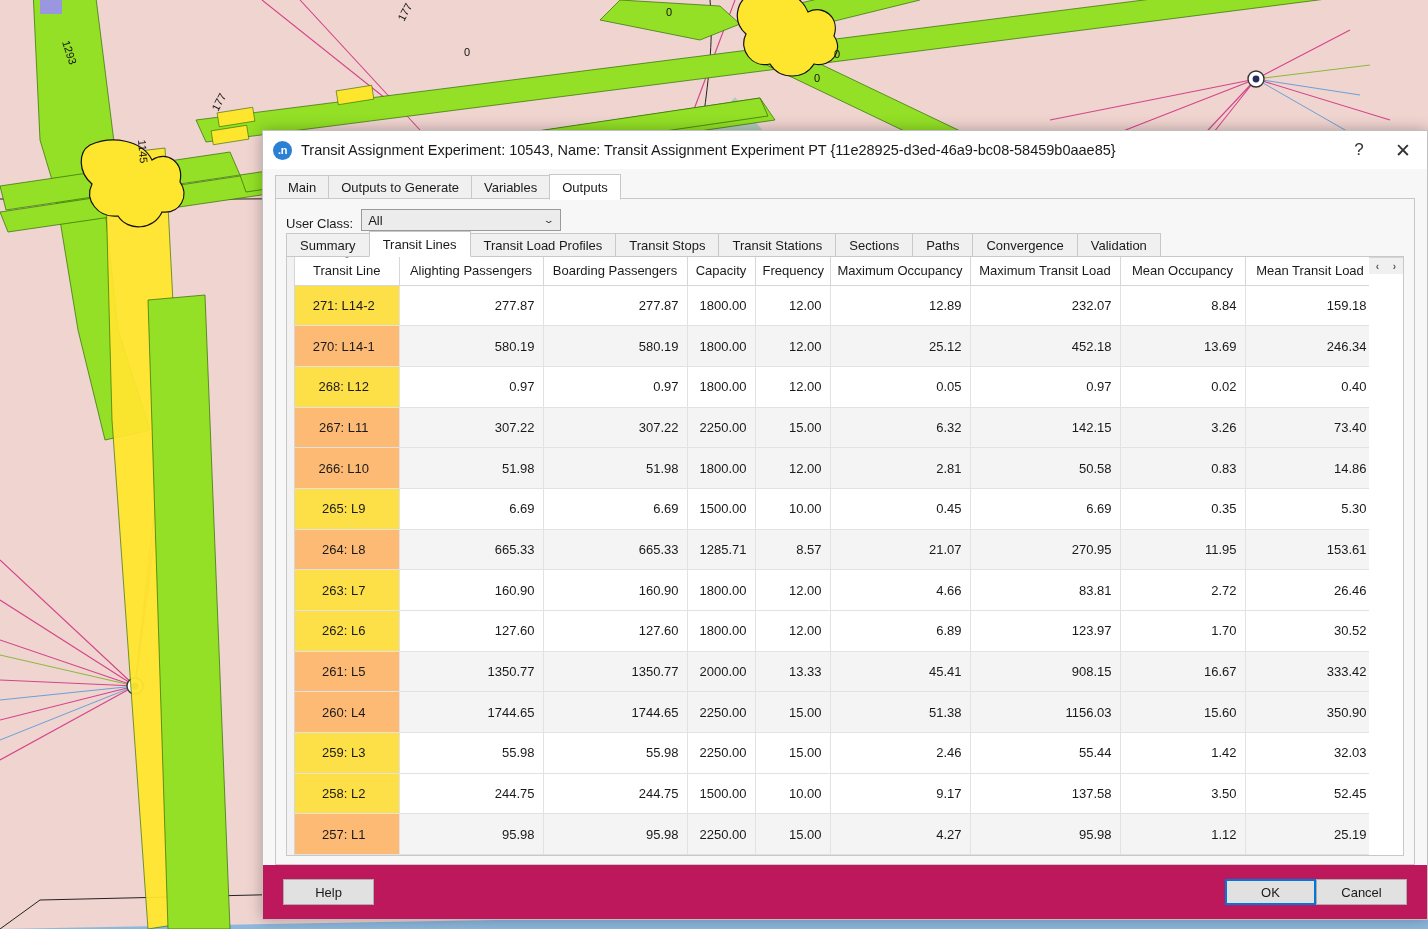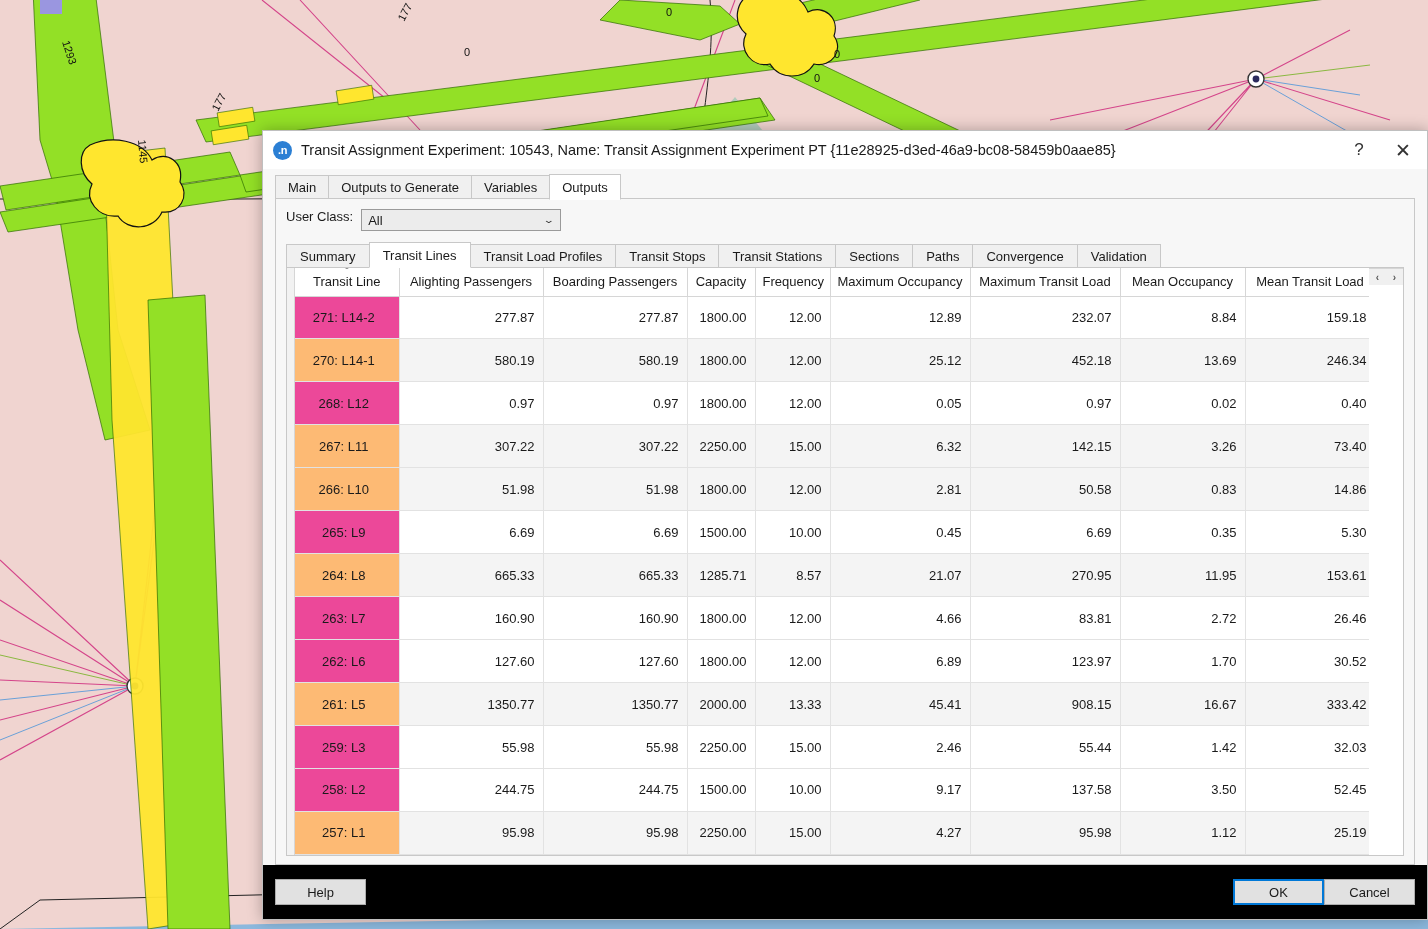--- a/index.html
+++ b/index.html
@@ -80,21 +80,21 @@
 
   
   .panel {
     flex:1 1 auto; background:#f7f7f7;
     border:1px solid #c8c8c8; border-top:none;
     padding:10px 10px 8px 10px;
     display:flex; flex-direction:column; min-height:0;
   }
 
   
-  .uc-row { display:flex; align-items:flex-start; flex:0 0 auto; margin-bottom:13px; }
+  .uc-row { display:flex; align-items:flex-end; flex:0 0 auto; margin-bottom:2px; }
   .uc-label { font-size:13px; color:#1a1a1a; margin-right:8px; }
   .uc-select {
     width:200px; height:22px;
     background:#ececec; border:1px solid #9a9a9a;
     display:flex; align-items:center;
     padding:0 4px 0 6px; font-size:13px; color:#1a1a1a;
   }
   .uc-select .val { flex:1 1 auto; }
   .uc-chev { font-size:9px; color:#333; transform:scaleX(1.6); margin-right:4px; }
 
@@ -149,21 +149,21 @@
     font-size:11px; color:#8a8a8a;
   }
   table.grid td {
     border-right:1px solid #e2e2e2;
     border-bottom:1px solid #e2e2e2;
     height:30px; padding:0 8px;
     text-align:right; white-space:nowrap;
   }
   table.grid td.linecell { text-align:center; padding-right:14px; }
   table.grid tr.alt td { background:#f4f4f4; }
-  table.grid tr td:first-child { background:#ec4899; }
+  table.grid tr td:first-child { background:#fde047; }
   table.grid tr.alt td:first-child { background:#fdba74; }
 
   
   .hbar {
     flex:0 0 17px; height:17px; display:flex;
     align-items:stretch; background:#f0f0f0;
     border-top:1px solid #d6d6d6;
   }
   .hbar-arrow {
     width:17px; flex:0 0 17px; background:#f0f0f0;
@@ -171,23 +171,23 @@
     font-size:10px; color:#555; font-weight:bold;
   }
   .hbar-track { flex:1 1 auto; background:#f0f0f0; position:relative; }
   .hbar-thumb {
     position:absolute; left:0; top:0; bottom:0;
     width:58.5%; background:#cdcdcd;
   }
 
   
   .footer {
-    flex:0 0 54px; height:54px; background:#000000;
+    flex:0 0 54px; height:54px; background:#be185d;
     display:flex; align-items:center;
-    padding:0 12px;
+    padding:0 20px;
   }
   .btn {
     height:26px; min-width:91px; padding:0 14px;
     background:#e1e1e1; border:1px solid #adadad;
     font-size:13px; color:#1a1a1a;
     display:flex; align-items:center; justify-content:center;
   }
   .btn.default {
     border:2px solid #0078d7;
     background:#e1e1e1;
@@ -448,20 +448,31 @@
                   <td class="linecell">261: L5</td>
                   <td>1350.77</td>
                   <td>1350.77</td>
                   <td>2000.00</td>
                   <td>13.33</td>
                   <td>45.41</td>
                   <td>908.15</td>
                   <td>16.67</td>
                   <td>333.42</td>
                 </tr>
+                <tr class="alt">
+                  <td class="linecell">260: L4</td>
+                  <td>1744.65</td>
+                  <td>1744.65</td>
+                  <td>2250.00</td>
+                  <td>15.00</td>
+                  <td>51.38</td>
+                  <td>1156.03</td>
+                  <td>15.60</td>
+                  <td>350.90</td>
+                </tr>
                 <tr>
                   <td class="linecell">259: L3</td>
                   <td>55.98</td>
                   <td>55.98</td>
                   <td>2250.00</td>
                   <td>15.00</td>
                   <td>2.46</td>
                   <td>55.44</td>
                   <td>1.42</td>
                   <td>32.03</td>

